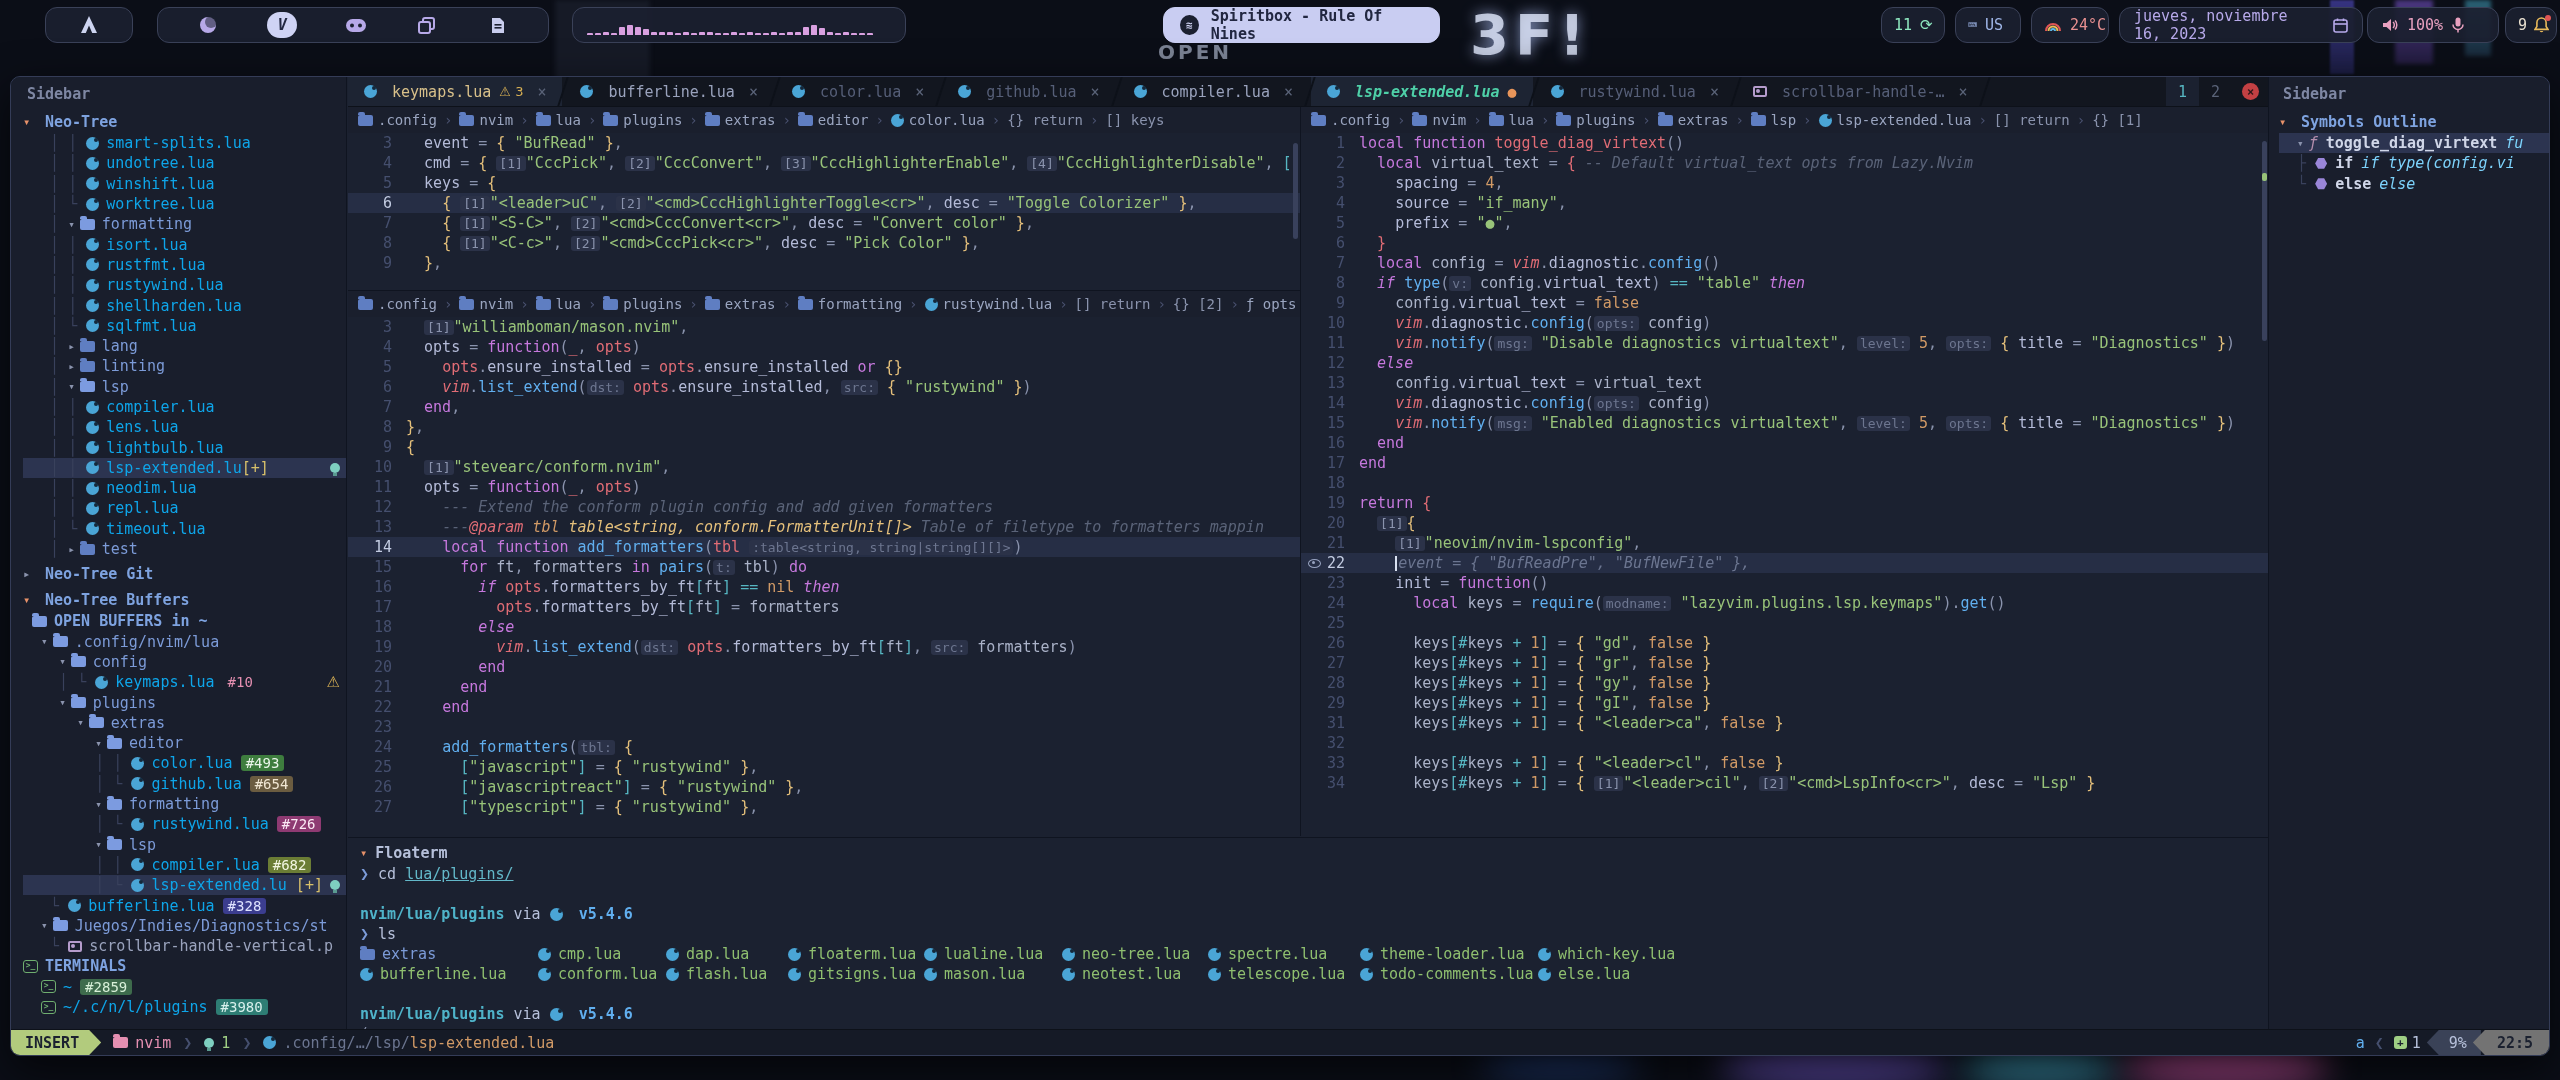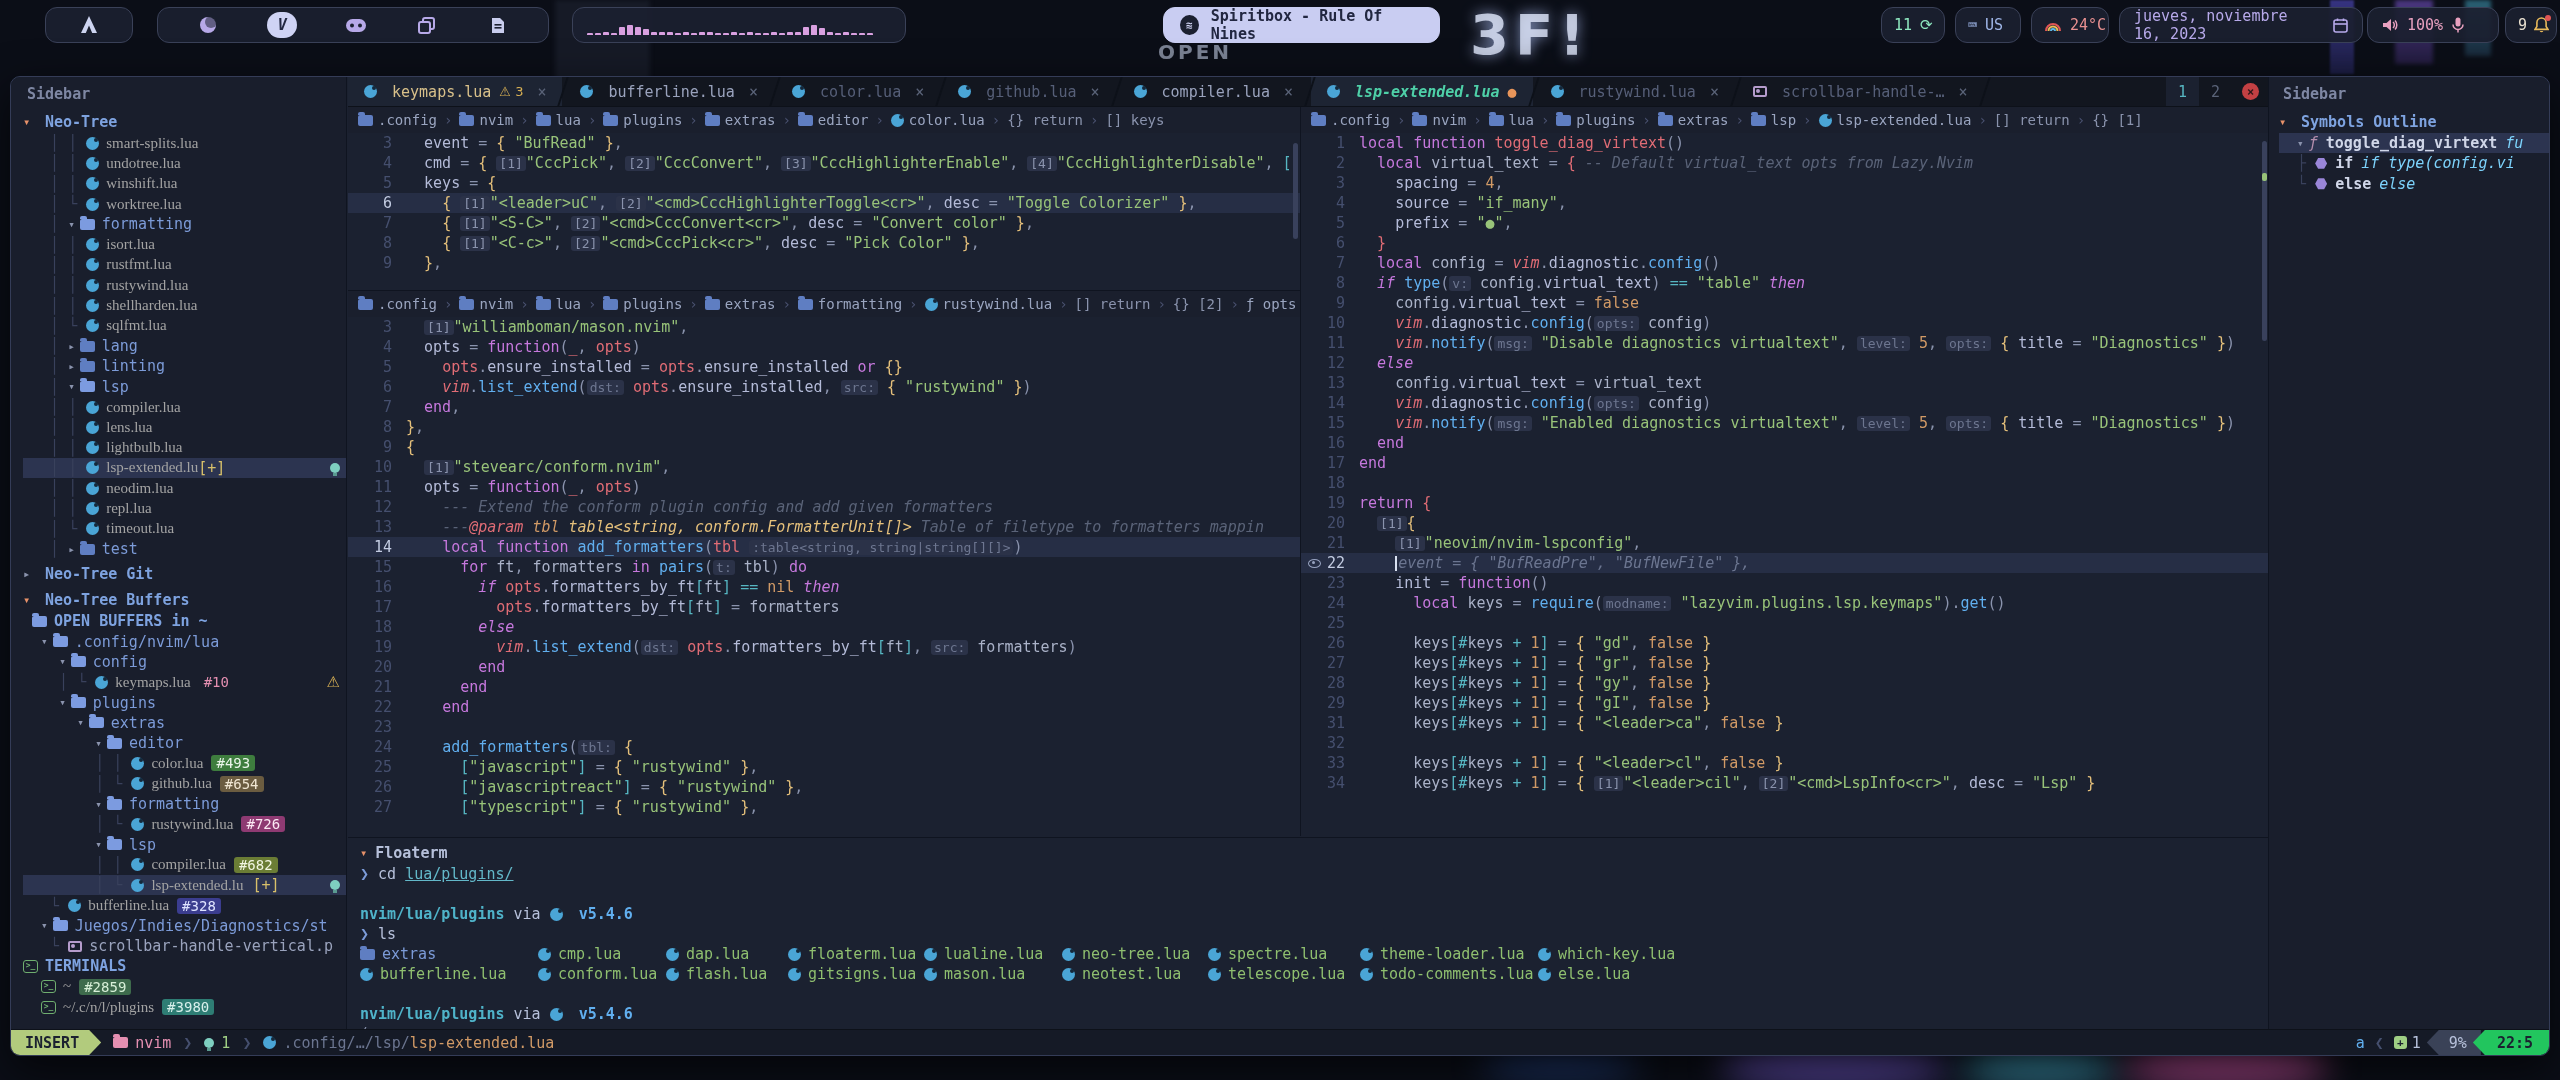--- a/index.html
+++ b/index.html
@@ -48,21 +48,21 @@
   .sb-title { color:#7e87a3; font-weight:bold; padding:2px 0 4px 4px; }
   .sb-head { display:flex; align-items:center; gap:8px; padding:2px 0; margin-top:4px; }
   .sb-head .chev { color:#e8926a; font-size:12px; width:14px; }
   .sb-head .chev.closed { color:#8a93ad; }
   .sb-head .nm { color:#7ea3e0; font-weight:bold; }
   .trow { display:flex; align-items:center; height:20.3px; white-space:pre; cursor:default; padding-right:6px; }
   .trow.sel { background:#2c3450; }
   .tpre { color:#39415c; }
   .tchev { color:#8a93ad; font-size:11px; padding-right:5px; }
   .c-folder { color:#7c9bd8; }
-  .c-file { color:#a3a3a3;font-family:Liberation Serif, serif; }
+  .c-file { color:#0ea5e9; }
   .c-special { color:#7ea3e0; font-weight:bold; }
   .c-dimf { color:#9aa3bd; }
   .tsuf { color:#d8c06a; }
   .tbadge { margin-left:8px; padding:0 5px; border-radius:3px; font-size:14px; }
   .tright { margin-left:auto; }
 
   
   .i-lua { width:13px; height:13px; border-radius:50%; background:#4aa5d6; display:inline-block; position:relative; margin-right:7px; flex:none; }
   .i-lua::after { content:""; position:absolute; top:1px; right:1px; width:4px; height:4px; border-radius:50%; background:#14283a; }
   .i-folder { width:15px; height:11px; background:#5f7ec2; border-radius:2px; position:relative; display:inline-block; margin-right:7px; flex:none; }
@@ -155,21 +155,21 @@
   .mode { background:#b2cb7d; color:#1b2130; font-weight:bold; padding:0 22px 0 14px; height:100%; display:flex; align-items:center; clip-path:polygon(0 0,calc(100% - 12px) 0,100% 50%,calc(100% - 12px) 100%,0 100%); }
   .st-item { display:flex; align-items:center; gap:7px; margin-left:12px; }
   .st-pink { color:#e48fb1; } .st-green { color:#9fcf84; } .st-dimp { color:#6b7590; } .st-orange { color:#d19a66; }
   .st-sep { color:#454f6e; margin-left:12px; }
   .st-right { margin-left:auto; display:flex; align-items:center; height:100%; }
   .st-a { color:#61afef; margin-right:10px; }
   .st-arrow { color:#454f6e; margin-right:10px; }
   .st-plus { width:13px; height:13px; background:#9fcf84; border-radius:3px; color:#1b2130; font-size:11px; line-height:13px; text-align:center; font-weight:bold; margin-right:5px;}
   .st-n { color:#b6c0da; margin-right:12px; }
   .chip-pct { background:#3a4257; color:#b6c0da; height:100%; display:flex; align-items:center; padding:0 14px 0 22px; clip-path:polygon(12px 0,100% 0,100% 100%,12px 100%,0 50%); margin-left:-6px;}
-  .chip-time { background:#22c55e; color:#1b2130; font-weight:bold; height:100%; display:flex; align-items:center; padding:0 16px 0 24px; clip-path:polygon(12px 0,100% 0,100% 100%,12px 100%,0 50%); margin-left:-8px;}
+  .chip-time { background:#737373; color:#1b2130; font-weight:bold; height:100%; display:flex; align-items:center; padding:0 16px 0 24px; clip-path:polygon(12px 0,100% 0,100% 100%,12px 100%,0 50%); margin-left:-8px;}
 
   svg { display:block; }
 </style>
 </head>
 <body>
 
 <div class="wall">
   <div class="wp-tower"></div>
   <div class="wp-3f">3F!</div>
   <div class="wp-open">OPEN</div>

